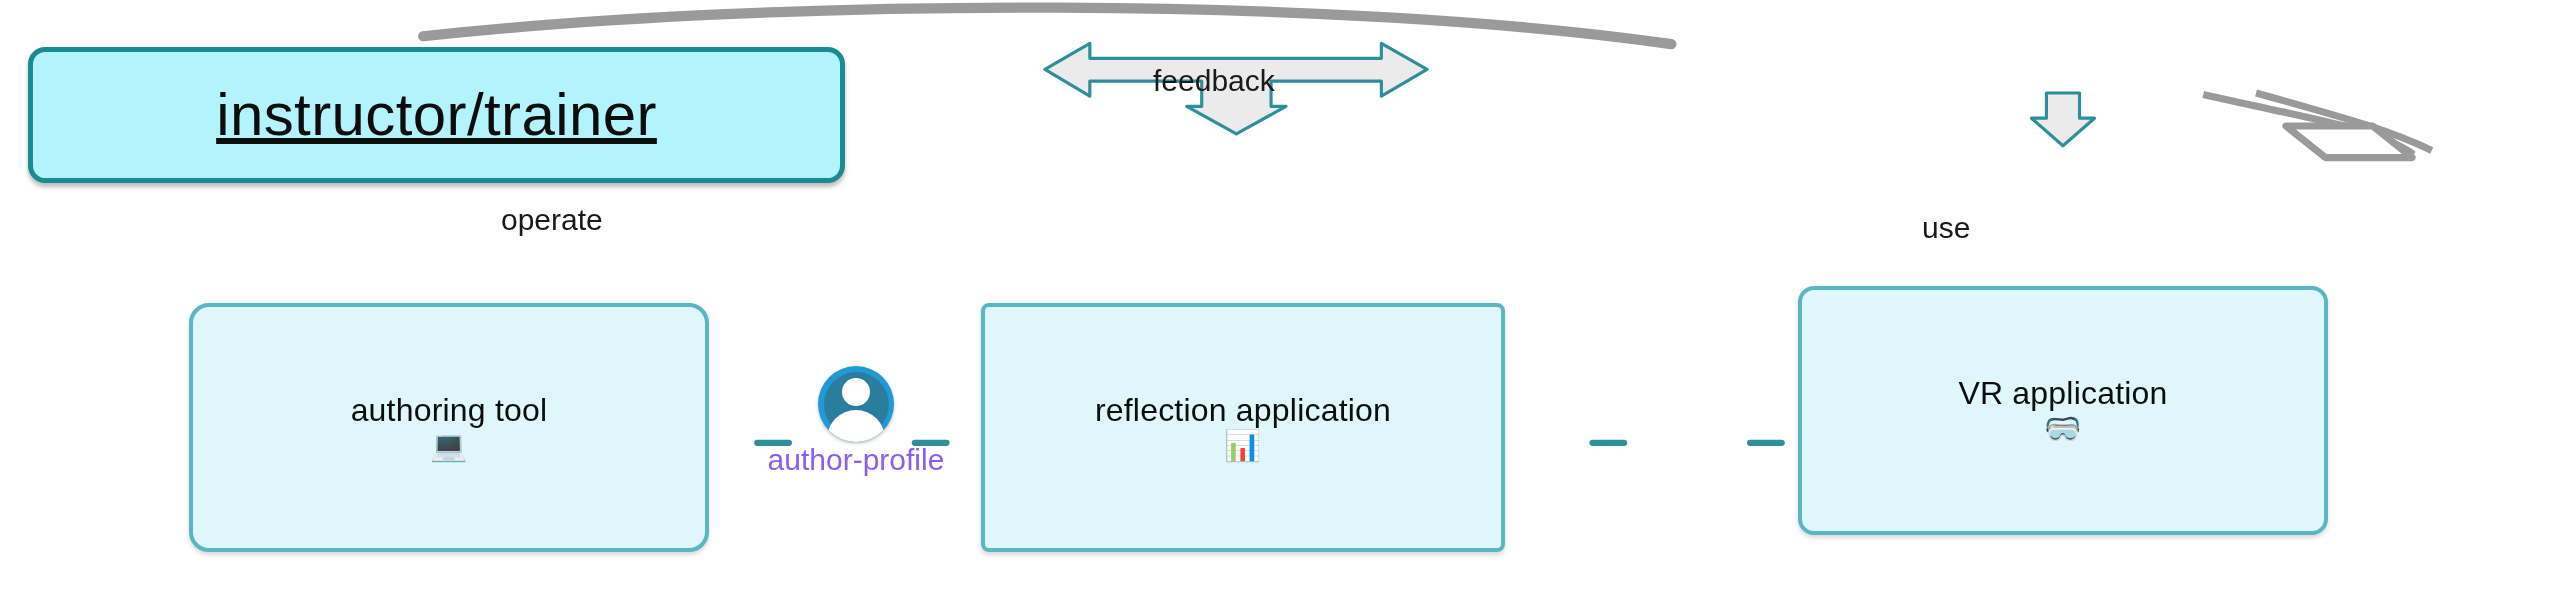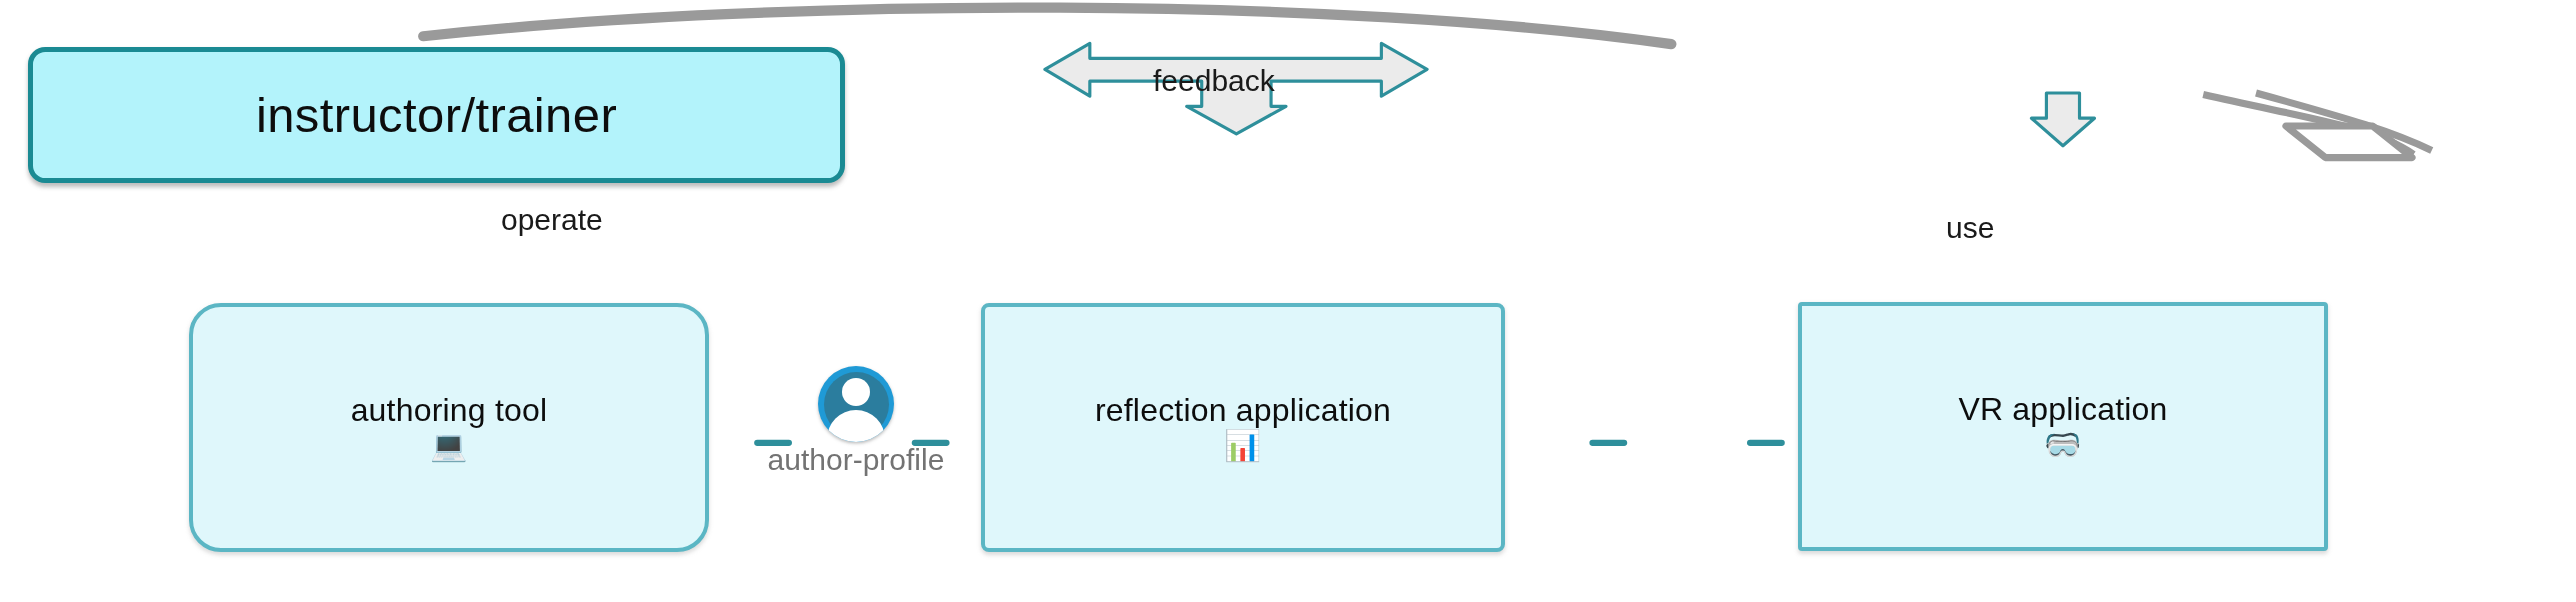--- a/index.html
+++ b/index.html
@@ -33,24 +33,25 @@
     background: #b3f3fb;
     border: 5.5px solid #1a8a93;
     border-radius: 14px;
     display: flex;
     align-items: center;
     justify-content: center;
     box-shadow: 0 3.2px 4.7px rgba(110,110,110,0.45);
     z-index: 5;
   }
   .actor-label {
-    font-size: 49px;
+    font-size: 60px;
     color: #0d0d0d;
     letter-spacing: 0.4px;
     line-height: 1;
+    text-decoration: underline;
   }
   #actor-instructor { left: 14px;   top: 24px;  width: 408px;  height: 68px; }
 
   
   .component-box {
     position: absolute;
     box-sizing: border-box;
     background: #dff7fb;
     border: 4.7px solid #5bb6c4;
     border-radius: 27px;
@@ -143,21 +144,21 @@
     position: absolute;
     left: 4px; top: 4px;
     width: 46px; height: 46px;
     border-radius: 50%;
     background: #2b7d9e;
     z-index: 1;
   }
   .profile-name {
     margin-top: 1.6px;
     font-size: 24px;
-    color: #737373;
+    color: #8b5cf6;
     white-space: nowrap;
     line-height: 1;
   }
 </style>
 </head>
 <body>
 
 <div id="stage">
 
   <svg id="bg-svg" viewBox="0 0 3267 764">
@@ -201,37 +202,37 @@
       <line x1="2220" y1="562" x2="2260" y2="562" stroke="#2e8f9b" stroke-width="8" stroke-linecap="round"></line>
     </g>
   </svg>
 
   <div class="actor-box" id="actor-instructor" style="left: 28px; top: 47px; width: 817px; height: 136px; font-size: 12.6px; border-width: 5.5px; border-radius: 17.3px;">
     <span class="actor-label">instructor/trainer</span>
   </div>
 
   <div class="arrow-label" id="label-operate" style="left: 501px; top: 205px; width: 203px; height: 60px; font-size: 30px;">operate</div>
   <div class="arrow-label" id="label-feedback" style="left: 1153px; top: 57px; width: 243px; height: 60px; font-size: 30px;">feedback</div>
-  <div class="arrow-label" id="label-use" style="left: 1922px; top: 213px; width: 97px; height: 60px; font-size: 30px; margin-left: 24px;">use</div>
-
-  <div class="component-box" id="comp-authoring" style="left: 189px; top: 303px; width: 520px; height: 249px; font-size: 12.6px; border-width: 4.7px; border-radius: 32px;">
+  <div class="arrow-label" id="label-use" style="left: 1922px; top: 213px; width: 97px; height: 60px; font-size: 30px;">use</div>
+
+  <div class="component-box" id="comp-authoring" style="left: 189px; top: 303px; width: 520px; height: 249px; font-size: 12.6px; border-width: 4.7px; border-radius: 20px;">
     <div class="comp-inner">
       <div class="comp-label">authoring  tool</div>
       <span class="comp-icon">💻</span>
     </div>
   </div>
 
   <div class="component-box" id="comp-reflection" style="left: 981px; top: 303px; width: 524px; height: 249px; font-size: 12.6px; border-width: 4.7px; border-radius: 8px;">
     <div class="comp-inner">
       <div class="comp-label">reflection  application</div>
       <span class="comp-icon">📊</span>
     </div>
   </div>
 
-  <div class="component-box" id="comp-vr" style="left: 1798px; top: 302px; width: 530px; height: 249px; font-size: 12.6px; border-width: 4.7px; border-radius: 4px;">
+  <div class="component-box" id="comp-vr" style="left: 1798px; top: 286px; width: 530px; height: 249px; font-size: 12.6px; border-width: 4.7px; border-radius: 16px;">
     <div class="comp-inner">
       <div class="comp-label">VR application</div>
       <span class="comp-icon">🥽</span>
     </div>
   </div>
 
   <div class="profile-group" id="profile-author" style="left: 722px; top: 366px; width: 268px; height: 158px; font-size: 12.6px;">
     <div class="avatar" style="width: 76px; height: 76px;">
       <div class="ring"></div>
     </div>

